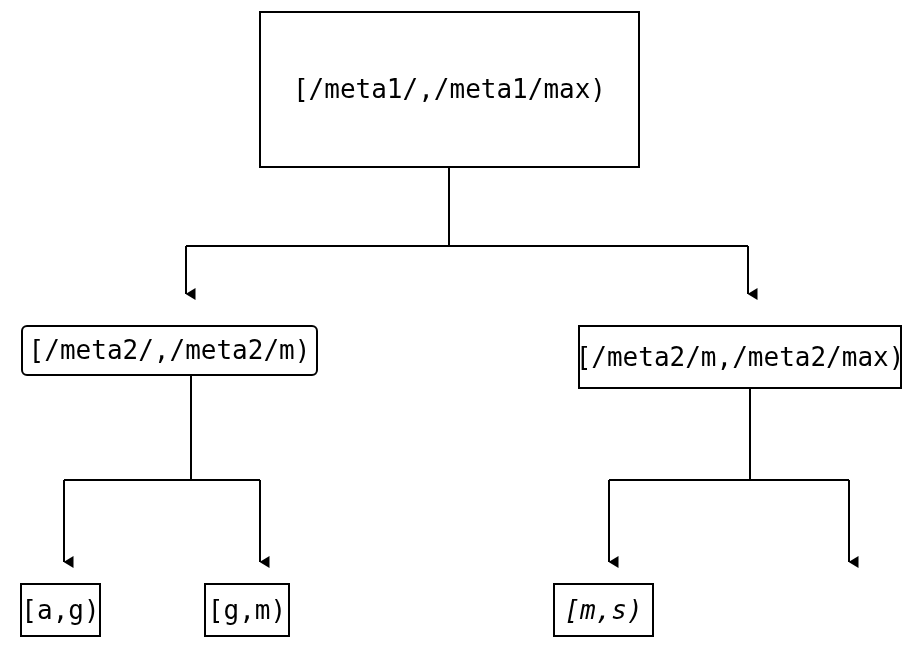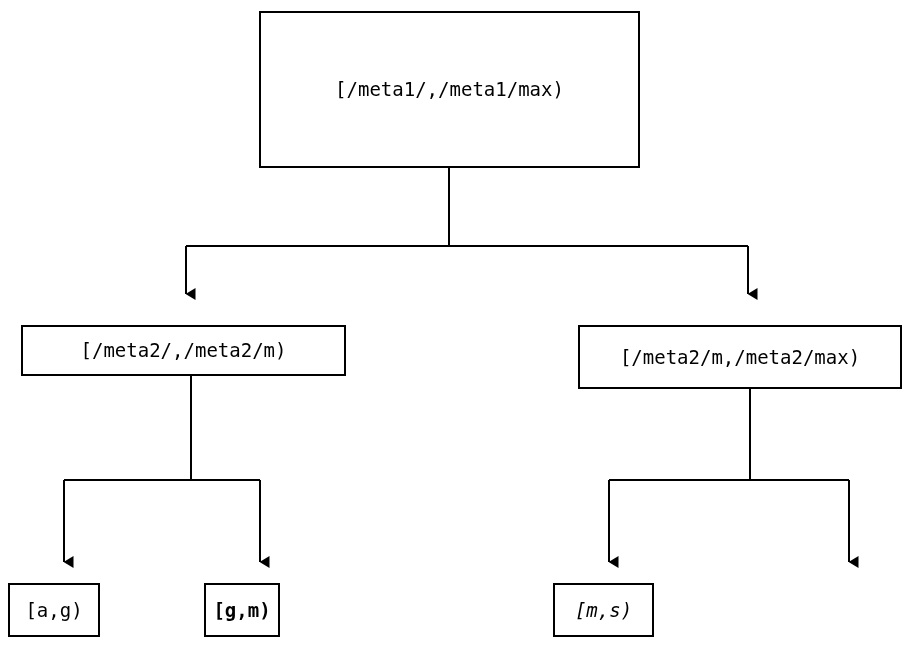--- a/index.html
+++ b/index.html
@@ -35,54 +35,54 @@
     background: #ffffff;
     display: flex;
     align-items: center;
     justify-content: center;
     color: #000000;
     letter-spacing: 0px;
     white-space: nowrap;
   }
   .node-label {
     font-family: "DejaVu Sans Mono", "Liberation Mono", monospace;
-    font-size: 19px;
+    font-size: 26px;
     line-height: 19px;
     color: #000000;
   }
   #node-root {
     left: 259px;
     top: 11px;
     width: 381px;
     height: 157px;
   }
   #node-mid-left {
     left: 21px;
     top: 325px;
-    width: 325px;
+    width: 297px;
     height: 51px;
+    border-radius: 6px;
   }
   #node-mid-right {
     left: 578px;
     top: 325px;
     width: 324px;
     height: 64px;
   }
   #node-leaf-1 {
-    left: 8px;
+    left: 20px;
     top: 583px;
-    width: 92px;
+    width: 81px;
     height: 54px;
   }
   #node-leaf-2 {
     left: 204px;
     top: 583px;
-    width: 76px;
+    width: 86px;
     height: 54px;
-    font-weight: bold;
   }
   #node-leaf-3 {
     left: 553px;
     top: 583px;
     width: 101px;
     height: 54px;
     font-style: italic;
   }
   #node-leaf-4 {
     left: 778px;

